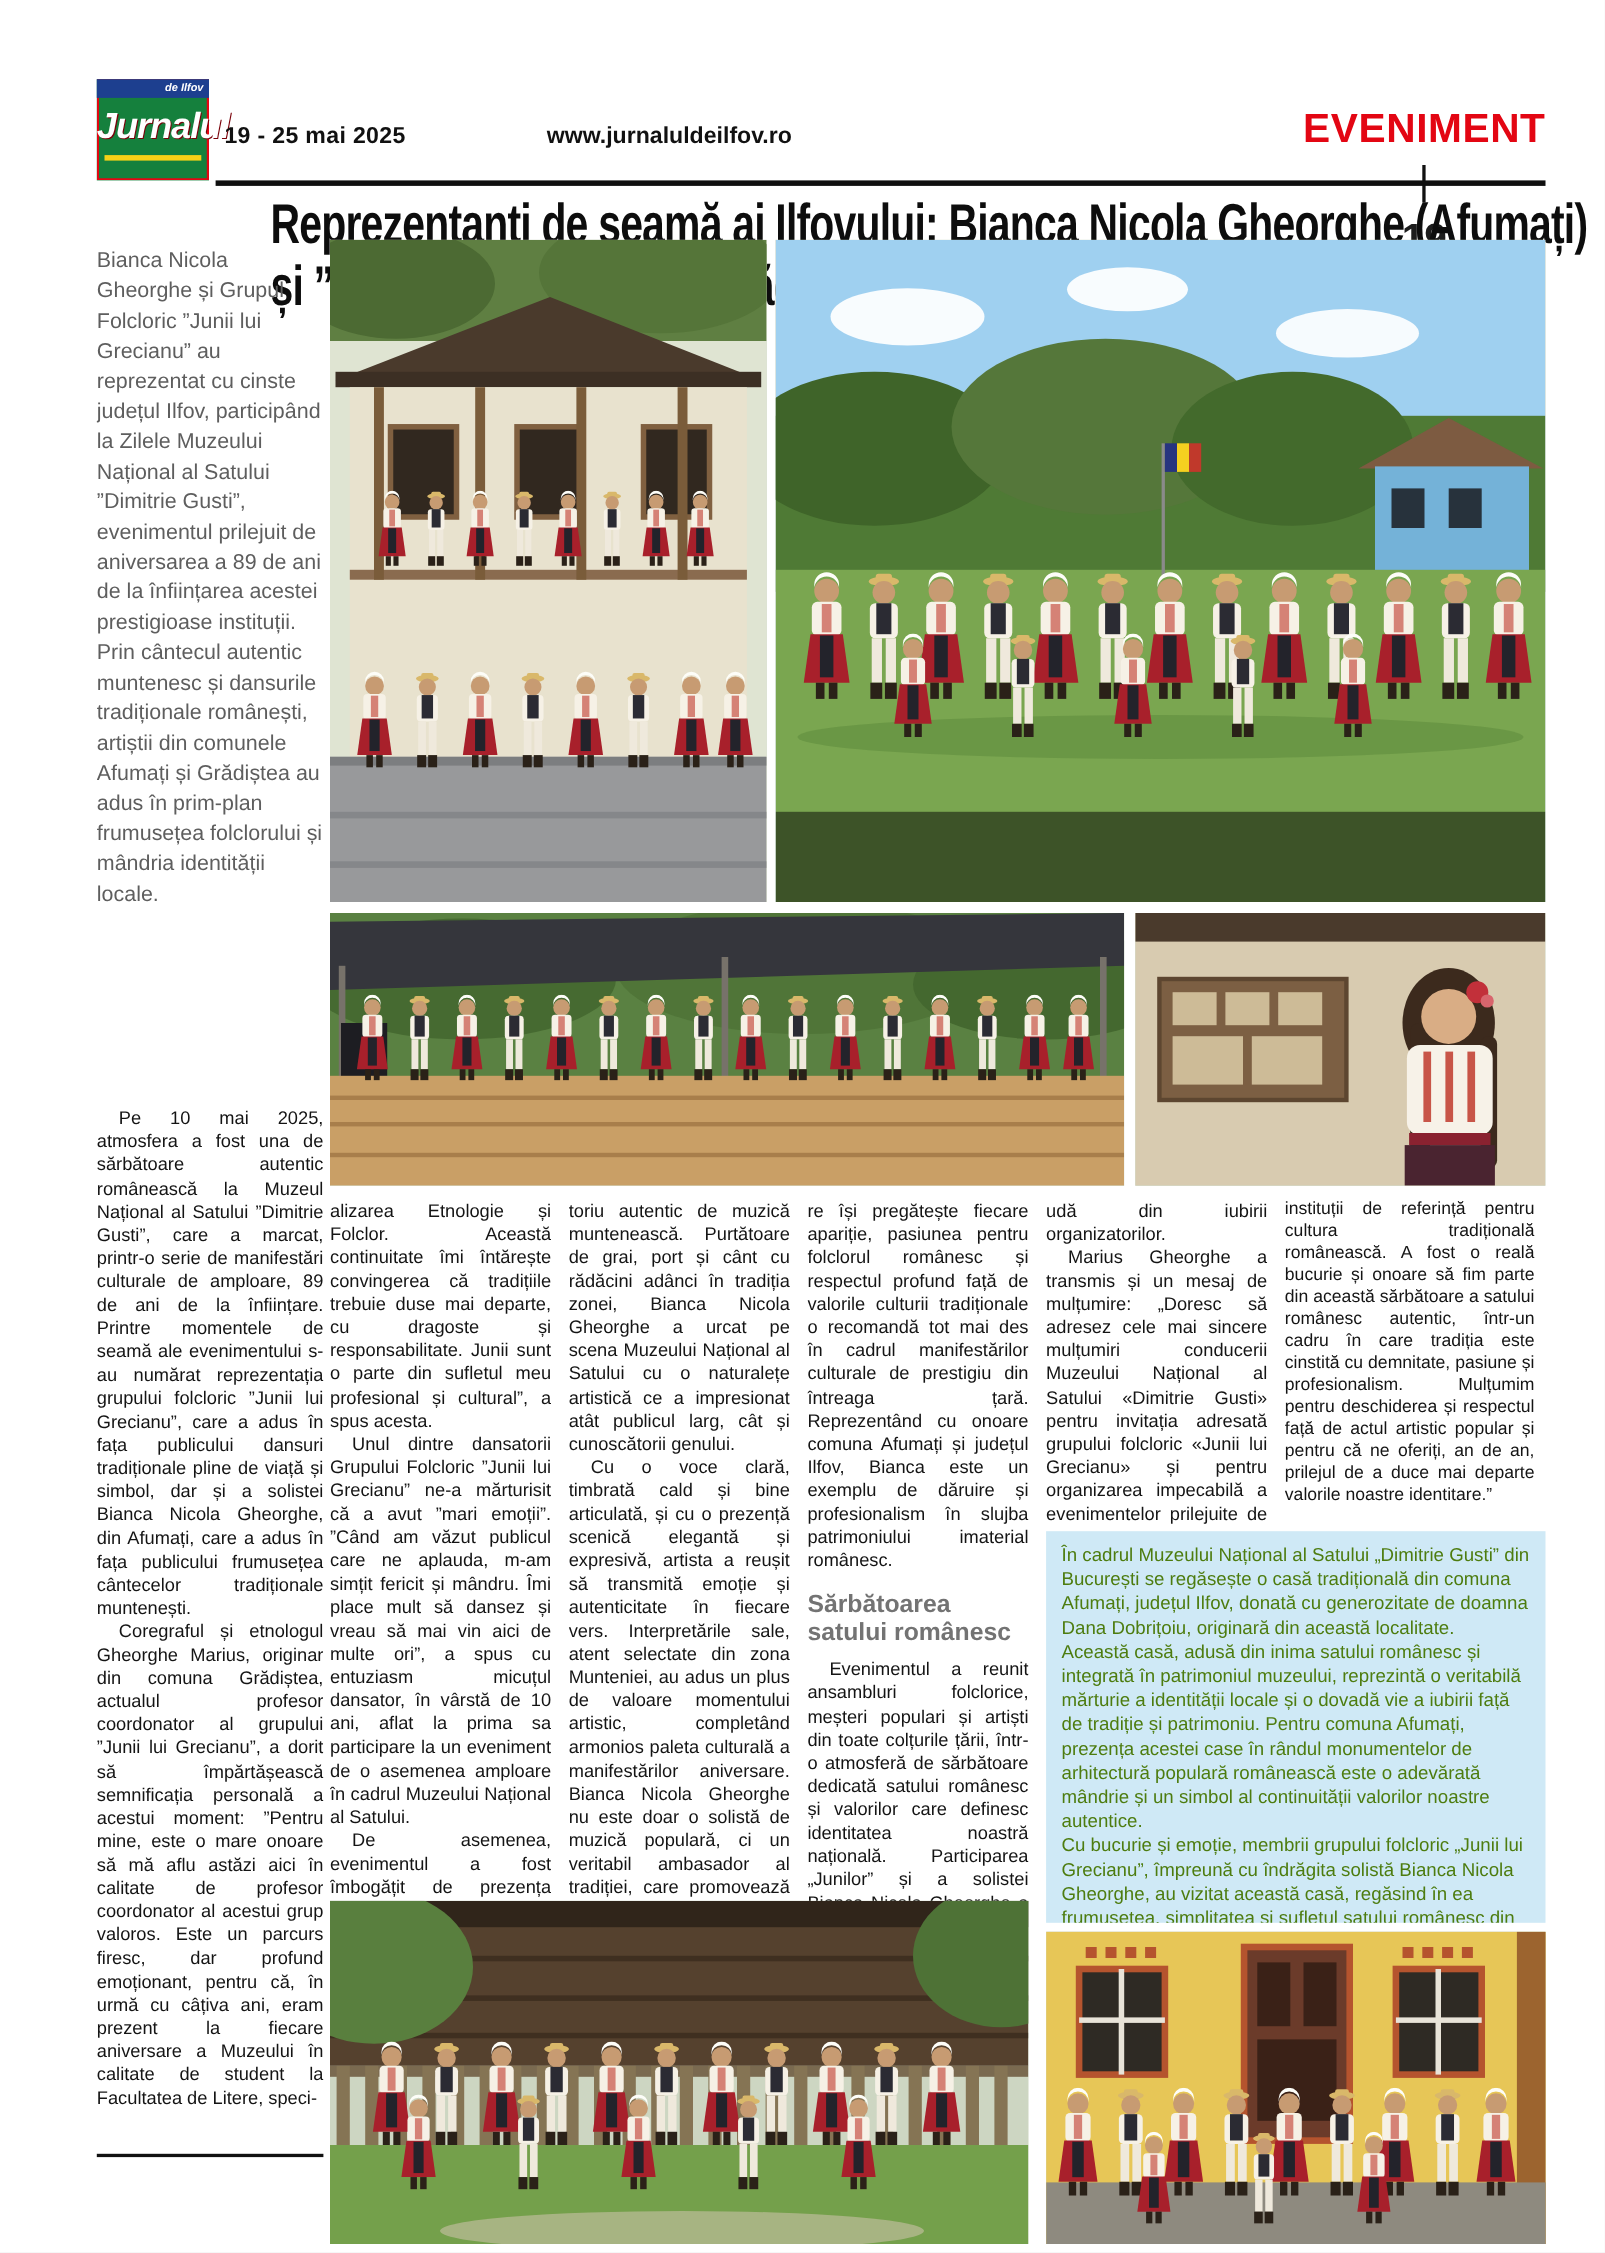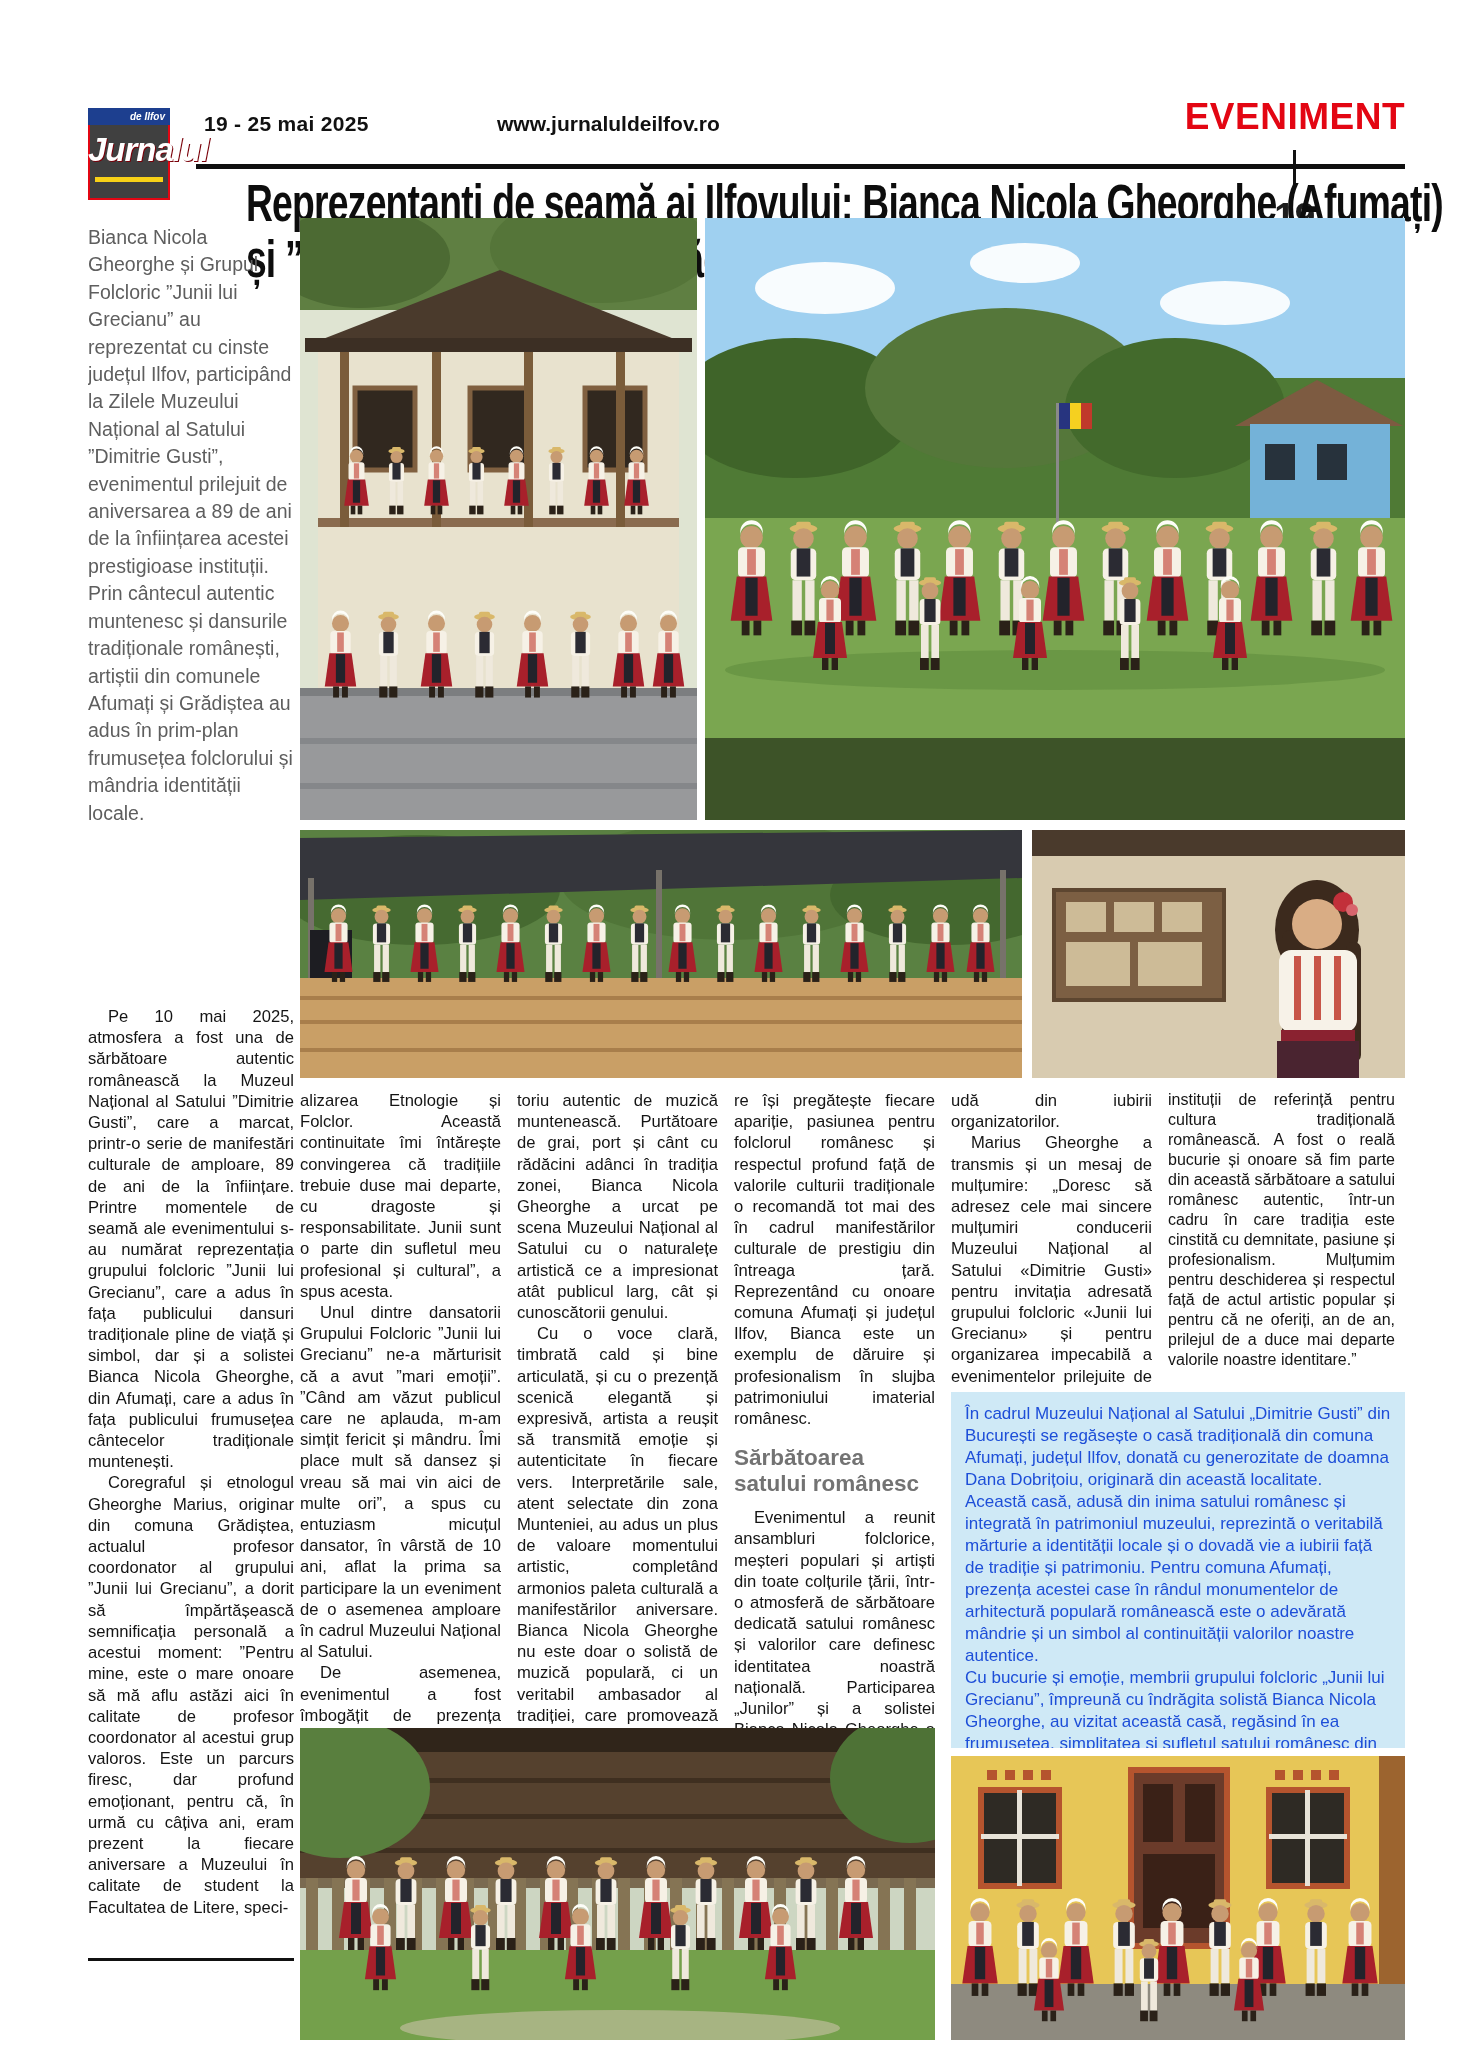--- a/index.html
+++ b/index.html
@@ -1,21 +1,21 @@
 <!DOCTYPE html>
 <html lang="ro"><head>
 <meta charset="utf-8">
 <style>
   html,body{margin:0;padding:0;background:#e8e8e8;}
   .page{position:relative;width:1459px;height:2048px;background:#fff;margin:0 auto;
         font-family:"Liberation Sans",sans-serif;color:#111;overflow:hidden;}
 
   
-  .logo{position:absolute;left:88px;top:72px;width:82px;height:92px;background:#404040;
-        box-shadow:inset 0 0 0 2px #e30613;margin-top:36px;}
+  .logo{position:absolute;left:88px;top:72px;width:102px;height:92px;background:#15803d;
+        box-shadow:inset 0 0 0 2px #e30613;}
   .logo .strip{height:17px;background:#1d3f8f;color:#fff;font-size:10px;font-weight:bold;
         font-style:italic;line-height:17px;text-align:right;padding-right:5px;}
   .logo .word{color:#fff;font-weight:bold;font-style:italic;font-size:33px;line-height:50px;
         text-align:center;letter-spacing:-1px;text-shadow:1px 1px 0 #7a0009;}
   .logo .yline{height:5px;background:#f7d117;margin:2px 7px 0 7px;}
   .mh-date{position:absolute;left:204px;top:112px;font-size:21px;font-weight:600;letter-spacing:0.3px;}
   .mh-site{position:absolute;left:497px;top:112px;font-size:21px;font-weight:700;}
   .mh-section{position:absolute;right:54px;top:96px;display:flex;align-items:center;gap:12px;flex-direction:column;}
   .mh-section .evt{color:#e30613;font-weight:800;font-size:37px;letter-spacing:0.5px;}
   .mh-section .bar{width:3px;height:34px;background:#111;}
@@ -41,21 +41,21 @@
   .col p{margin:0;text-indent:20px;}
   .col p.cont{text-indent:0;}
   .c1{left:300px;} .c2{left:517px;} .c3{left:734px;}
   .c4{left:951px;height:298px;} .c5{left:1168px;width:227px;height:298px;font-size:16px;line-height:20px;}
   .subhead{font-weight:800;font-size:22.5px;line-height:26px;margin:16px 0 10px 0;
         text-align:left;text-indent:0;white-space:pre-line;color:#737373;}
 
   
   .bluebox{position:absolute;left:951px;top:1392px;width:454px;height:356px;background:#cfe9f6;
         box-sizing:border-box;padding:11px 14px;overflow:hidden;
-        font-size:17px;line-height:22px;color:#1d4ed8;}
+        font-size:17px;line-height:22px;color:#4d7c0f;}
   .bluebox p{margin:0;}
 
   
   .photo{position:absolute;overflow:hidden;background:#cdd6c2;}
   .photo svg{display:block;}
   .pA{left:300px;top:218px;width:397px;height:602px;}
   .pB{left:705px;top:218px;width:700px;height:602px;}
   .pC{left:300px;top:830px;width:722px;height:248px;}
   .pD{left:1032px;top:830px;width:373px;height:248px;}
   .pE{left:300px;top:1728px;width:635px;height:312px;}

